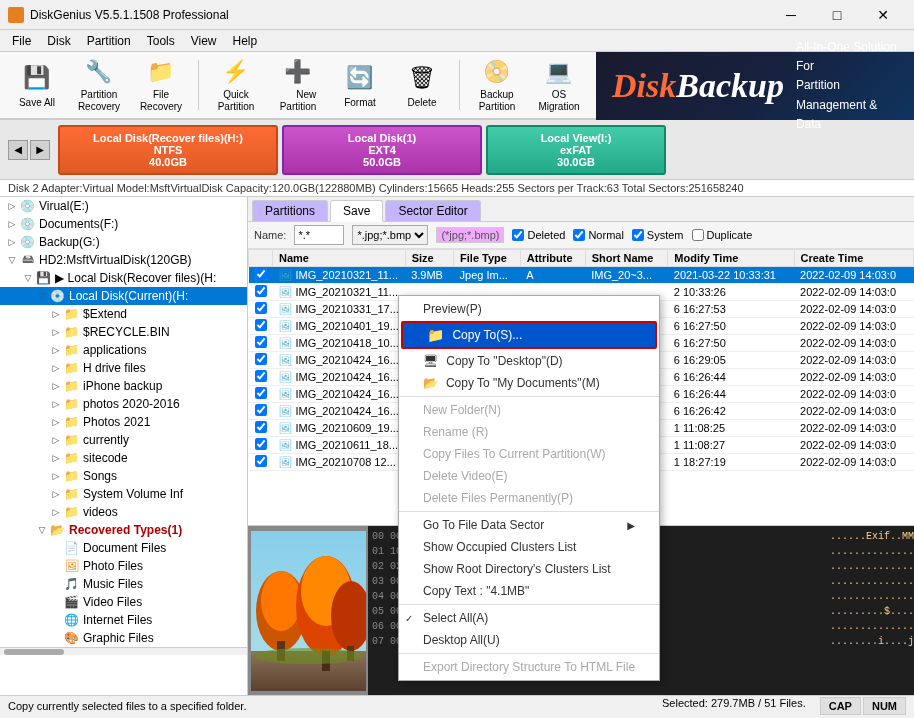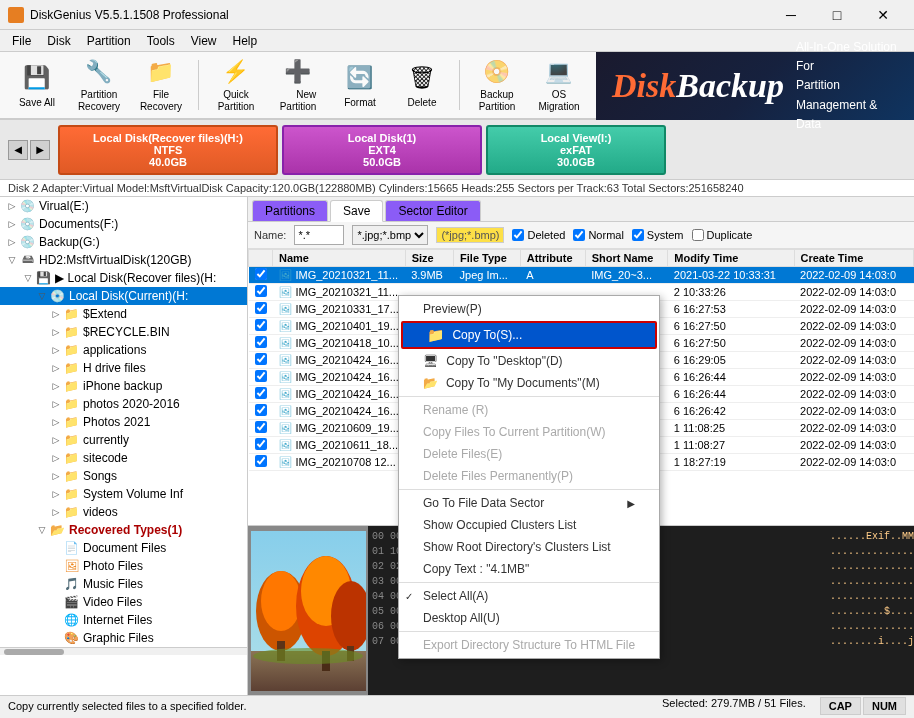--- a/index.html
+++ b/index.html
@@ -46,29 +46,29 @@
     .tree-item.selected { background: #0078d4; color: white; }
     .tree-expand { width: 16px; height: 16px; display: inline-flex; align-items: center; justify-content: center; font-size: 9px; color: #555; flex-shrink: 0; }
     .tree-icon { width: 16px; height: 16px; display: inline-flex; align-items: center; justify-content: center; flex-shrink: 0; margin-right: 3px; }
     .tree-label { font-size: 12px; }
 
     
     #right-panel { flex: 1; display: flex; flex-direction: column; overflow: hidden; }
 
     
     #tabs { display: flex; background: #f0f0f0; border-bottom: 1px solid #ccc; padding: 3px 4px 0; gap: 2px; }
-    .tab { padding: 3px 12px; border: 1px solid #ccc; border-bottom: none; background: #8b5cf6; cursor: pointer; font-size: 12px; border-radius: 3px 3px 0 0; }
+    .tab { padding: 3px 12px; border: 1px solid #ccc; border-bottom: none; background: #c4b5fd; cursor: pointer; font-size: 12px; border-radius: 3px 3px 0 0; }
     .tab.active { background: white; border-bottom: 1px solid white; margin-bottom: -1px; }
 
     
     #file-toolbar { display: flex; align-items: center; padding: 3px 6px; background: #f5f5f5; border-bottom: 1px solid #ddd; gap: 8px; flex-wrap: wrap; }
     .ft-label { font-size: 11px; color: #333; }
     .ft-input { width: 50px; height: 20px; border: 1px solid #aaa; font-size: 11px; padding: 0 3px; }
     .ft-select { height: 20px; border: 1px solid #aaa; font-size: 11px; }
-    .ft-hint { font-size: 11px; color: #555; background: #fde047; border: 1px solid #ccc; padding: 1px 4px; }
+    .ft-hint { font-size: 11px; color: #555; background: #f0abfc; border: 1px solid #ccc; padding: 1px 4px; }
     .ft-check { display: flex; align-items: center; gap: 3px; font-size: 11px; }
     .ft-check input { width: 12px; height: 12px; }
 
     
     #file-list { flex: 1; overflow-y: auto; overflow-x: hidden; background: white; }
     #file-table { width: 100%; border-collapse: collapse; }
     #file-table th { background: #f0f0f0; border: 1px solid #ddd; padding: 2px 6px; font-size: 11px; text-align: left; position: sticky; top: 0; z-index: 1; }
     #file-table td { border-bottom: 1px solid #eee; padding: 1px 6px; font-size: 11px; white-space: nowrap; overflow: hidden; max-width: 120px; text-overflow: ellipsis; }
     .file-row.selected { background: #0078d4; color: white; }
     .check-col { width: 20px; text-align: center; }
@@ -615,23 +615,24 @@
   </div>
   <div class="ctx-item">
     <span style="font-size:12px;">🖥</span>
     Copy To "Desktop"(D)
   </div>
   <div class="ctx-item">
     <span style="font-size:12px;">📂</span>
     Copy To "My Documents"(M)
   </div>
   <div class="ctx-sep"></div>
+  <div class="ctx-item disabled">New Folder(N)</div>
   <div class="ctx-item disabled">Rename (R)</div>
   <div class="ctx-item disabled">Copy Files To Current Partition(W)</div>
-  <div class="ctx-item disabled">Delete Files(E)</div>
+  <div class="ctx-item disabled">Delete Video(E)</div>
   <div class="ctx-item disabled">Delete Files Permanently(P)</div>
   <div class="ctx-sep"></div>
   <div class="ctx-item" style="justify-content:space-between;">
     <span>Go To File Data Sector</span>
     <span class="ctx-submenu-arrow">▶</span>
   </div>
   <div class="ctx-item">Show Occupied Clusters List</div>
   <div class="ctx-item">Show Root Directory's Clusters List</div>
   <div class="ctx-item">Copy Text : "4.1MB"</div>
   <div class="ctx-sep"></div>

